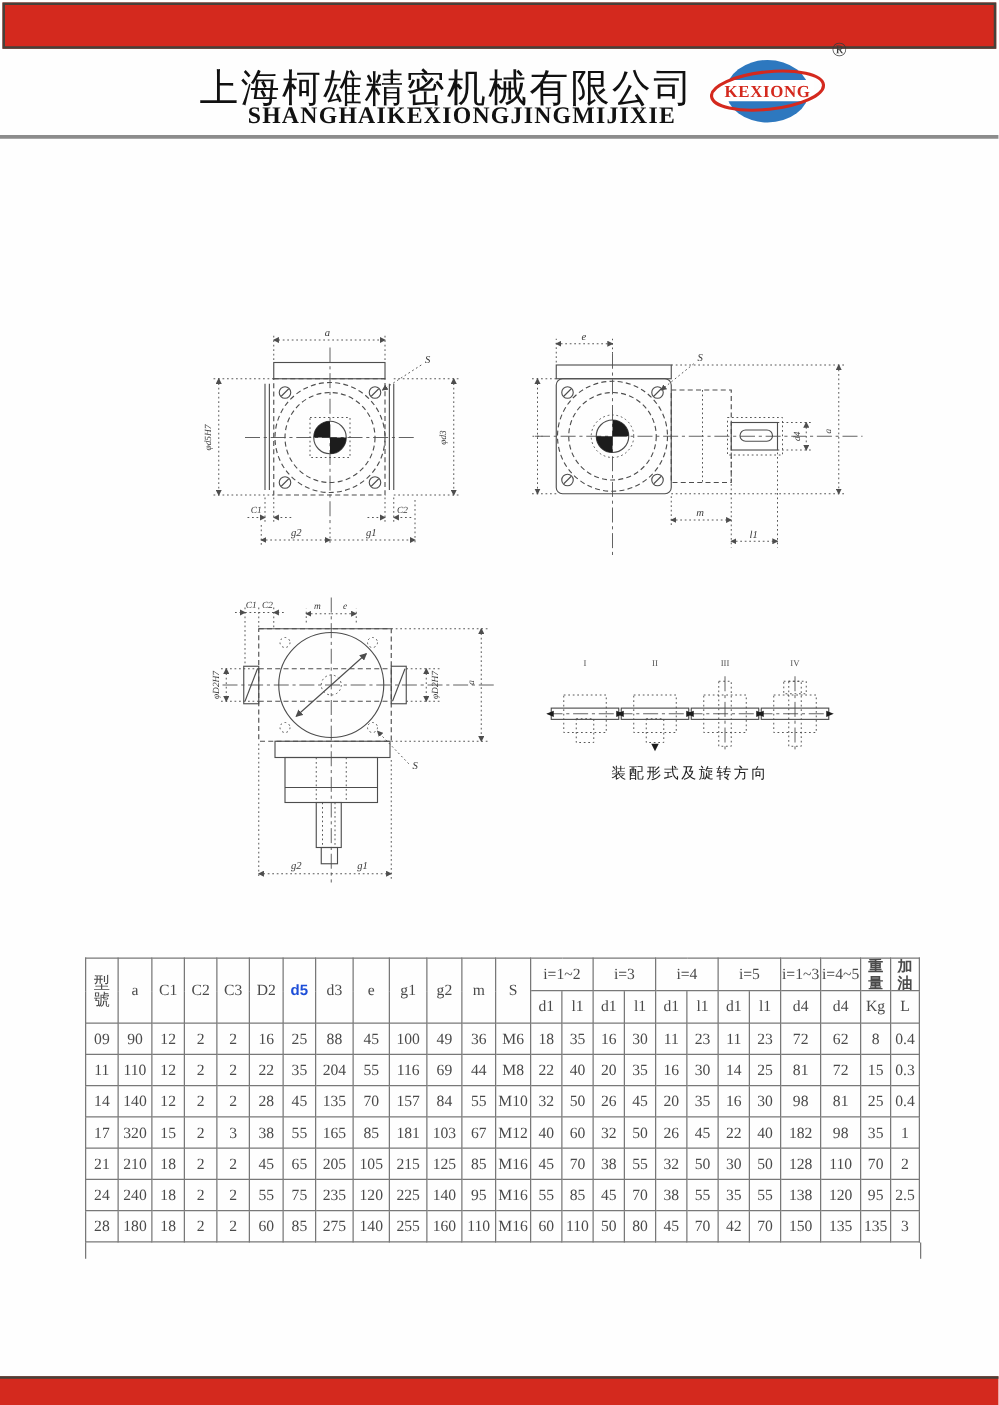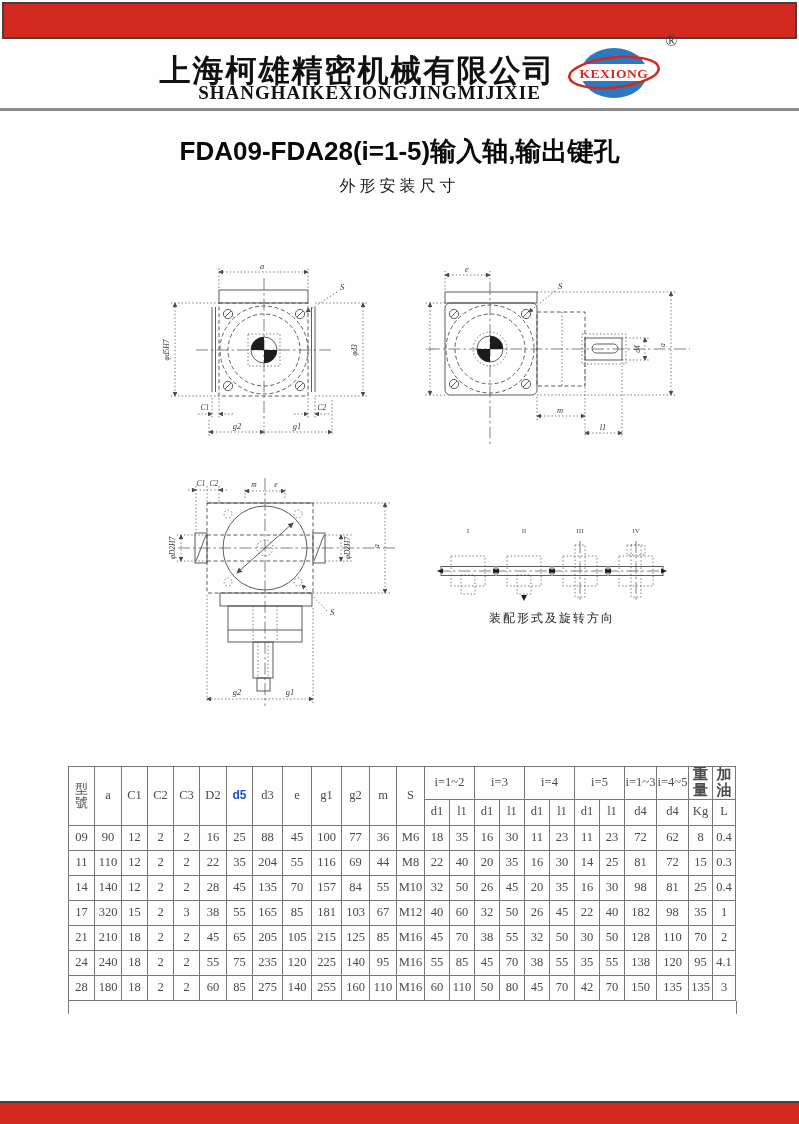--- a/index.html
+++ b/index.html
@@ -6,21 +6,21 @@
   .page{position:relative;width:799px;height:1124px;background:#fefefe;overflow:hidden;
         font-family:"Liberation Sans",sans-serif;color:#111;}
 
   .top-bar{position:absolute;left:2px;right:2px;top:2px;height:33px;
            background:#d4291e;border:2px solid #46413a;}
   .bottom-bar{position:absolute;left:0;right:0;top:1101px;height:23px;
            background:#d4291e;border-top:2px solid #46413a;}
 
   .brand-row{position:absolute;top:40px;left:0;width:100%;display:flex;
              justify-content:center;align-items:center;gap:12px;transform:translateX(12px);}
-  .company-cn{font-family:"Liberation Serif",serif;font-weight:bold;font-size:31px;
+  .company-cn{font-family:"Liberation Serif",serif;font-weight:normal;font-size:31px;
               letter-spacing:2px;white-space:nowrap;}
   .logo-wrap{position:relative;width:96px;height:62px;flex:0 0 auto;}
   .logo-wrap .reg{position:absolute;top:-8px;right:-14px;font-size:16px;color:#3c3c3c;
                   font-family:"Liberation Serif",serif;}
   .company-en{position:absolute;top:82px;left:0;width:100%;text-align:center;
               transform:translateX(-30px);font-family:"Liberation Serif",serif;
               font-weight:bold;font-size:19px;letter-spacing:1px;}
   .divider{position:absolute;top:108px;left:0;width:100%;height:3px;background:#8c8c8c;}
 
   .doc-title{position:absolute;top:134px;left:0;width:100%;text-align:center;
@@ -41,21 +41,21 @@
   .drawings .blk{fill:#1c1c1c;stroke:none;}
 
   .table-wrap{position:absolute;left:68px;top:766px;}
   #dim-table{border-collapse:collapse;table-layout:fixed;
              font-family:"Liberation Serif",serif;color:#4a4a4a;}
   #dim-table th,#dim-table td{border:1px solid #787878;text-align:center;vertical-align:middle;
              font-weight:normal;font-size:12.5px;height:24px;padding:0;line-height:1.05;overflow:hidden;}
   #dim-table thead th{height:25px;}
   #dim-table th.model{white-space:pre-line;font-size:13px;}
   #dim-table th.strong{font-family:"Liberation Sans",sans-serif;font-weight:bold;color:#1d4ed8;font-size:12px;}
-  #dim-table th.cjks{font-size:15px;font-weight:bold;letter-spacing:0;}
+  #dim-table th.cjks{font-size:12px;font-weight:bold;letter-spacing:0;}
   .stub{width:667px;height:13px;border-left:1px solid #787878;border-right:1px solid #787878;}
 
   .page-num{position:absolute;top:1068px;left:0;width:100%;text-align:center;
             font-family:"Liberation Serif",serif;font-size:15px;letter-spacing:3px;color:#333;}
 </style>
 </head>
 <body>
 
 <div class="page">
 
@@ -69,22 +69,20 @@
         <rect x="9" y="24" width="74" height="17" fill="#ffffff"></rect>
         <ellipse cx="46" cy="32.5" rx="45" ry="15" fill="none" stroke="#d4291e" stroke-width="2.5" transform="rotate(-6 46 32.5)"></ellipse>
         <text x="46" y="37.5" text-anchor="middle" fill="#d4291e" style="font:bold 13.5px 'Liberation Serif',serif;letter-spacing:.5px">KEXIONG</text>
       </svg>
       <span class="reg">®</span>
     </div>
   </div>
   <div class="company-en">SHANGHAIKEXIONGJINGMIJIXIE</div>
   <div class="divider"></div>
 
-  <div class="doc-title">FDA09-FDA28(i=1-5)输入轴,输出键孔</div>
-  <div class="doc-subtitle">外形安装尺寸</div>
 
   <svg class="drawings" width="799" height="560" viewBox="0 200 799 560">
     <defs>
       <marker id="ar" viewBox="0 0 10 10" refX="8.5" refY="5" markerWidth="6.5" markerHeight="6.5" orient="auto-start-reverse">
           <path d="M0 0L10 5L0 10z" fill="#4d4d4d"></path>
         </marker>
     </defs>
 
     <g>
       <line x1="196" y1="350" x2="334" y2="350" class="s sc"></line>
@@ -383,21 +381,21 @@
             <td>09</td>
             <td>90</td>
             <td>12</td>
             <td>2</td>
             <td>2</td>
             <td>16</td>
             <td>25</td>
             <td>88</td>
             <td>45</td>
             <td>100</td>
-            <td>77</td>
+            <td>49</td>
             <td>36</td>
             <td>M6</td>
             <td>18</td>
             <td>35</td>
             <td>16</td>
             <td>30</td>
             <td>11</td>
             <td>23</td>
             <td>11</td>
             <td>23</td>
@@ -532,21 +530,21 @@
             <td>85</td>
             <td>45</td>
             <td>70</td>
             <td>38</td>
             <td>55</td>
             <td>35</td>
             <td>55</td>
             <td>138</td>
             <td>120</td>
             <td>95</td>
-            <td>4.1</td>
+            <td>2.5</td>
           </tr>
           <tr>
             <td>28</td>
             <td>180</td>
             <td>18</td>
             <td>2</td>
             <td>2</td>
             <td>60</td>
             <td>85</td>
             <td>275</td>

